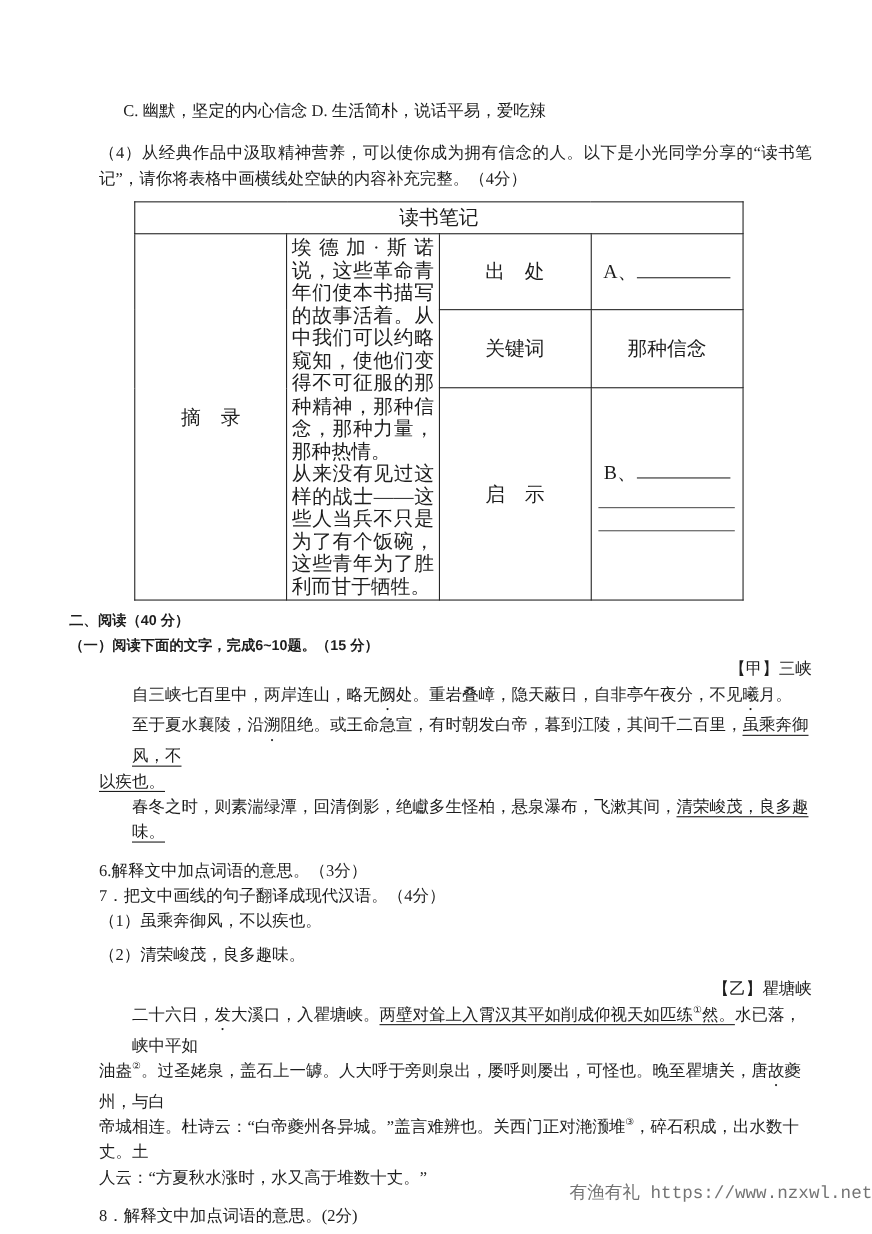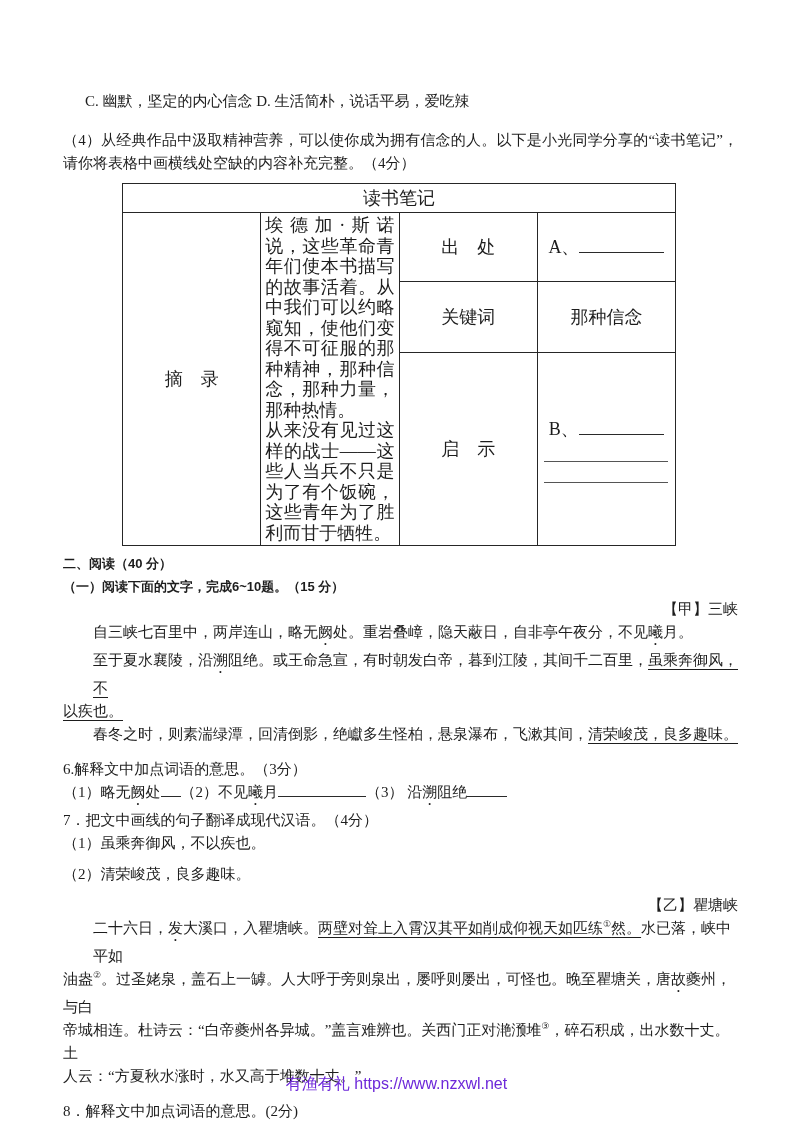--- a/index.html
+++ b/index.html
@@ -2,21 +2,21 @@
 <html><head>
 <meta charset="utf-8">
 <style>
   html,body { margin:0; padding:0; }
   body {
     width:793px; height:1122px; background:#ffffff; position:relative;
     font-family:"Liberation Serif", serif; color:#1d1d1d; overflow:hidden;
   }
   .page { position:absolute; top:0; left:0; width:793px; height:1122px;
           padding:90px 55px 0 63px; box-sizing:border-box; overflow:hidden; }
-  .txt  { font-size:15px; line-height:23px; }
+  .txt  { font-size:15px; line-height:23px;margin-left:27px; }
   .indent { padding-left:30px; }
   .opt-line { padding-left:22px; } .mt8 { margin-top:8px; }
   .mt12 { margin-top:12px; } .mt16 { margin-top:16px; }
   .heading { font-family:"Liberation Sans", sans-serif; font-weight:bold;
              font-size:13px; line-height:23px; }
   .center { text-align:right; }
   .just { text-align:justify; }
   .em-dot {
     -webkit-text-emphasis:filled dot; -webkit-text-emphasis-position:under;
     text-emphasis:filled dot; text-emphasis-position:under left;
@@ -33,23 +33,23 @@
                    padding:2px 4px; box-sizing:border-box; }
   td.t-title  { height:28px; text-align:center; }
   td.t-label  { width:70px;  text-align:center; }
   td.t-excerpt{ width:228px; padding:4px 9px; line-height:20.5px; text-align:justify; }
   td.t-key    { width:110px; text-align:center; }
   td.t-val    { width:146px; text-align:center; }
   tr.r1 td { height:30px; } tr.r2 td { height:31px; } tr.r3 td { height:84px; }
   .mini-line { border-bottom:1px solid #555; width:124px; height:12px;
                margin:8px auto 0 auto; }
   .b-row { text-align:center; margin-top:2px; }
-  .footer { position:absolute; top:1074px; left:0; width:793px; text-align:center;
-            color:#6d28d9; font-size:16px;
-            font-family:Liberation Sans, sans-serif; }
+  .footer { position:absolute; top:1074px; left:0; width:793px; text-align:right;
+            color:#737373; font-size:16px;
+            font-family:Liberation Mono, monospace; }
 </style>
 </head>
 <body>
 
 <div class="page">
 
   <div class="txt opt-line">C. 幽默，坚定的内心信念 D. 生活简朴，说话平易，爱吃辣</div>
 
   <div class="txt just mt16">（4）从经典作品中汲取精神营养，可以使你成为拥有信念的人。以下是小光同学分享的“读书笔记”，请你将表格中画横线处空缺的内容补充完整。（4分）</div>
 
@@ -92,23 +92,20 @@
   <div class="txt center">【甲】三峡</div>
 
   <div class="txt">
     <div class="indent"><span>自三峡七百里中，两岸连山，略无</span><span class="em-dot">阙</span><span>处。重岩叠嶂，隐天蔽日，自非亭午夜分，不见</span><span class="em-dot">曦</span><span>月。</span></div>
     <div class="indent"><span>至于夏水襄陵，沿</span><span class="em-dot">溯</span><span>阻绝。或王命急宣，有时朝发白帝，暮到江陵，其间千二百里，</span><span class="ul">虽乘奔御风，不</span></div>
     <div><span class="ul">以疾也。</span></div>
     <div class="indent"><span>春冬之时，则素湍绿潭，回清倒影，绝巘多生怪柏，悬泉瀑布，飞漱其间，</span><span class="ul">清荣峻茂，良多趣味。</span></div>
   </div>
 
   <div class="txt mt12">6.解释文中加点词语的意思。（3分）</div>
-  <div class="txt">
-    <span>（1）略无</span><span class="em-dot">阙</span><span>处</span><span class="blank w20"></span><span>（2）不见</span><span class="em-dot">曦</span><span>月</span><span class="blank w88"></span><span>（3） 沿</span><span class="em-dot">溯</span><span>阻绝</span><span class="blank w40"></span>
-  </div>
 
   <div class="txt">7．把文中画线的句子翻译成现代汉语。（4分）</div>
   <div class="txt">（1）虽乘奔御风，不以疾也。</div>
   <div class="txt mt8">（2）清荣峻茂，良多趣味。</div>
 
   <div class="txt center mt8">【乙】瞿塘峡</div>
 
   <div class="txt">
     <div class="indent"><span>二十六日，</span><span class="em-dot">发</span><span>大溪口，入瞿塘峡。</span><span class="ul"><span>两壁对耸上入霄汉其平如削成仰视天如匹练</span><sup class="ref">①</sup><span>然。</span></span><span>水已落，峡中平如</span></div>
     <div><span>油盎</span><sup class="ref">②</sup><span>。过圣姥泉，盖石上一罅。人大呼于旁则泉出，屡呼则屡出，可怪也。晚至瞿塘关，唐</span><span class="em-dot">故</span><span>夔州，与白</span></div>

